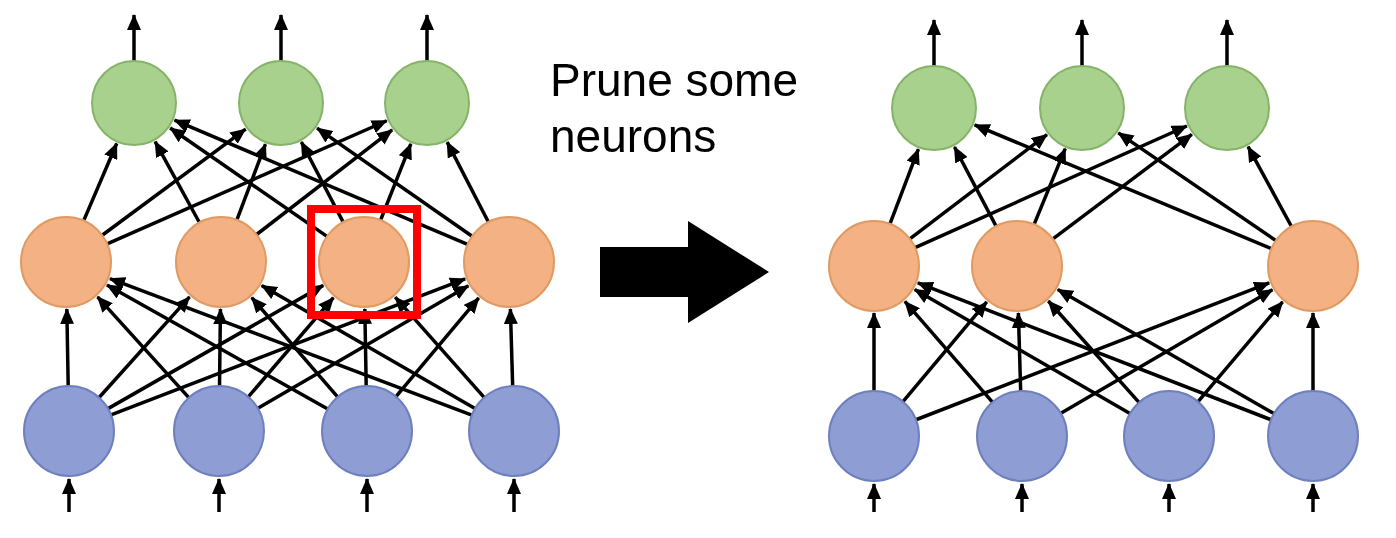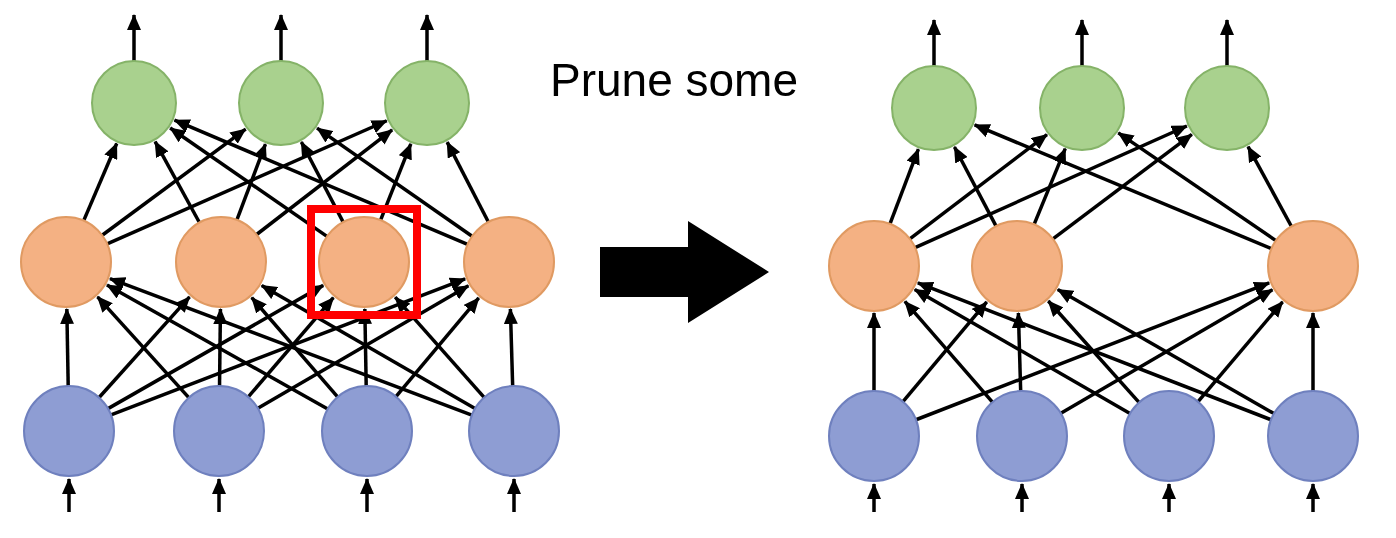--- a/index.html
+++ b/index.html
@@ -127,14 +127,15 @@
         <circle cx="1017" cy="266" r="45" fill="#f4b183" stroke="#e09a62" stroke-width="2"></circle>
         <circle cx="1313" cy="266" r="45" fill="#f4b183" stroke="#e09a62" stroke-width="2"></circle>
         <circle cx="934" cy="108" r="42" fill="#a9d18e" stroke="#85b368" stroke-width="2"></circle>
         <circle cx="1082" cy="108" r="42" fill="#a9d18e" stroke="#85b368" stroke-width="2"></circle>
         <circle cx="1227" cy="108" r="42" fill="#a9d18e" stroke="#85b368" stroke-width="2"></circle>
       </g>
       <polygon points="600,247 688,247 688,221 769,272 688,323 688,297 600,297" fill="#000000"></polygon>
     </svg>
   <div class="caption">
     <div>Prune some</div>
+    <div>neurons</div>
   </div>
 </div>
 
 </body></html>

